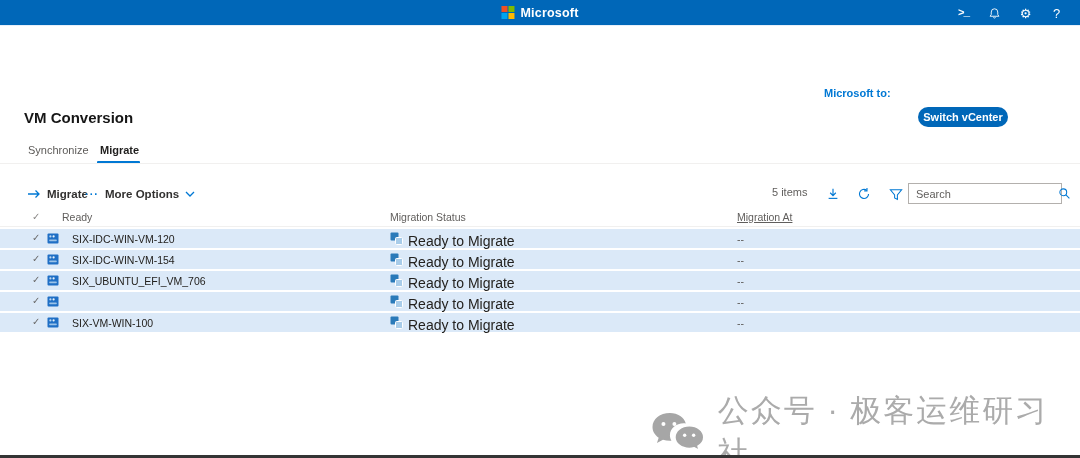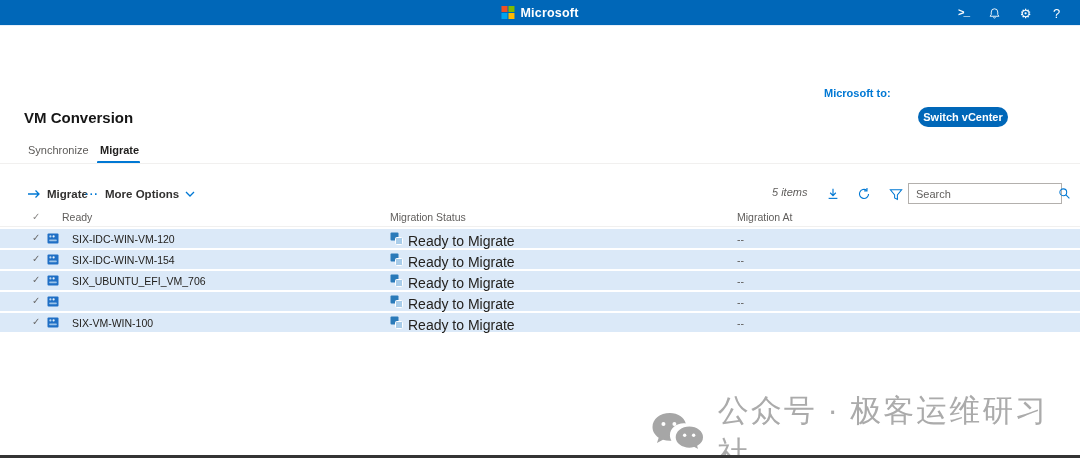--- a/index.html
+++ b/index.html
@@ -58,37 +58,37 @@
     background:#f1f0ef; }
 
   
   .toolbar { position:absolute; left:0; top:183px; width:1080px; height:22px; }
   .tbtn { position:absolute; display:flex; align-items:center; gap:6px;
     cursor:pointer; font-size:11.5px; font-weight:600; color:#323130; height:22px; }
   .tbtn-migrate { left:27px; }
   .tbtn-more { left:85px; }
   .ellipsis-glyph { color:#0078d4; font-weight:700; letter-spacing:1px; font-size:11px; }
   .items-count { position:absolute; left:772px; top:3px; font-size:11px;
-    font-style:italic; color:#605e5c; }
+    color:#605e5c; }
   .icon-btn { position:absolute; top:1px; width:20px; height:20px;
     display:flex; align-items:center; justify-content:center; cursor:pointer; }
   .ib-download { left:823px; } .ib-refresh { left:854px; } .ib-filter { left:886px; }
   .search-wrap { position:absolute; left:908px; top:0; width:154px; height:21px;
     border:1px solid #b3b0ad; background:#fff; display:flex; align-items:center; }
   .search-input { flex:1; border:none; outline:none; font-family:inherit;
     font-size:11px; padding:0 0 0 7px; color:#323130; background:transparent; }
   .search-input::placeholder { color:#605e5c; }
   .search-mag { width:22px; display:flex; align-items:center; justify-content:center; }
 
   
   .thead { position:absolute; left:0; top:208px; width:1080px; height:19px;
     border-bottom:1px solid #f1f0ef; }
   .thead .check { position:absolute; left:32px; top:3px; color:#8a8886; font-size:10px; }
   .th { position:absolute; top:3px; font-size:10.5px; color:#605e5c; cursor:pointer; }
-  .th-name { left:62px; } .th-status { left:390px; } .th-at { left:737px; }
+  .th-name { left:62px; } .th-status { left:390px; } .th-at { left:737px;text-decoration:underline; }
   .tbody { position:absolute; left:0; top:229px; width:1080px; }
   .trow { position:relative; width:1080px; height:19px; margin-bottom:2px;
     background:#dbe9f8; cursor:pointer; }
   .trow .check { position:absolute; left:32px; top:3px; color:#6b6b6b; font-size:10px; }
   .vm-icon { position:absolute; left:47px; top:4px; }
   .cell-name { position:absolute; left:72px; top:4px; font-size:10.5px; color:#24221f; }
   .status-icon { position:absolute; left:390px; top:3px; }
   .cell-status { position:absolute; left:408px; top:4px; font-size:14px; color:#24221f; }
   .cell-at { position:absolute; left:737px; top:4px; font-size:10.5px; color:#5c5a58; }
 

